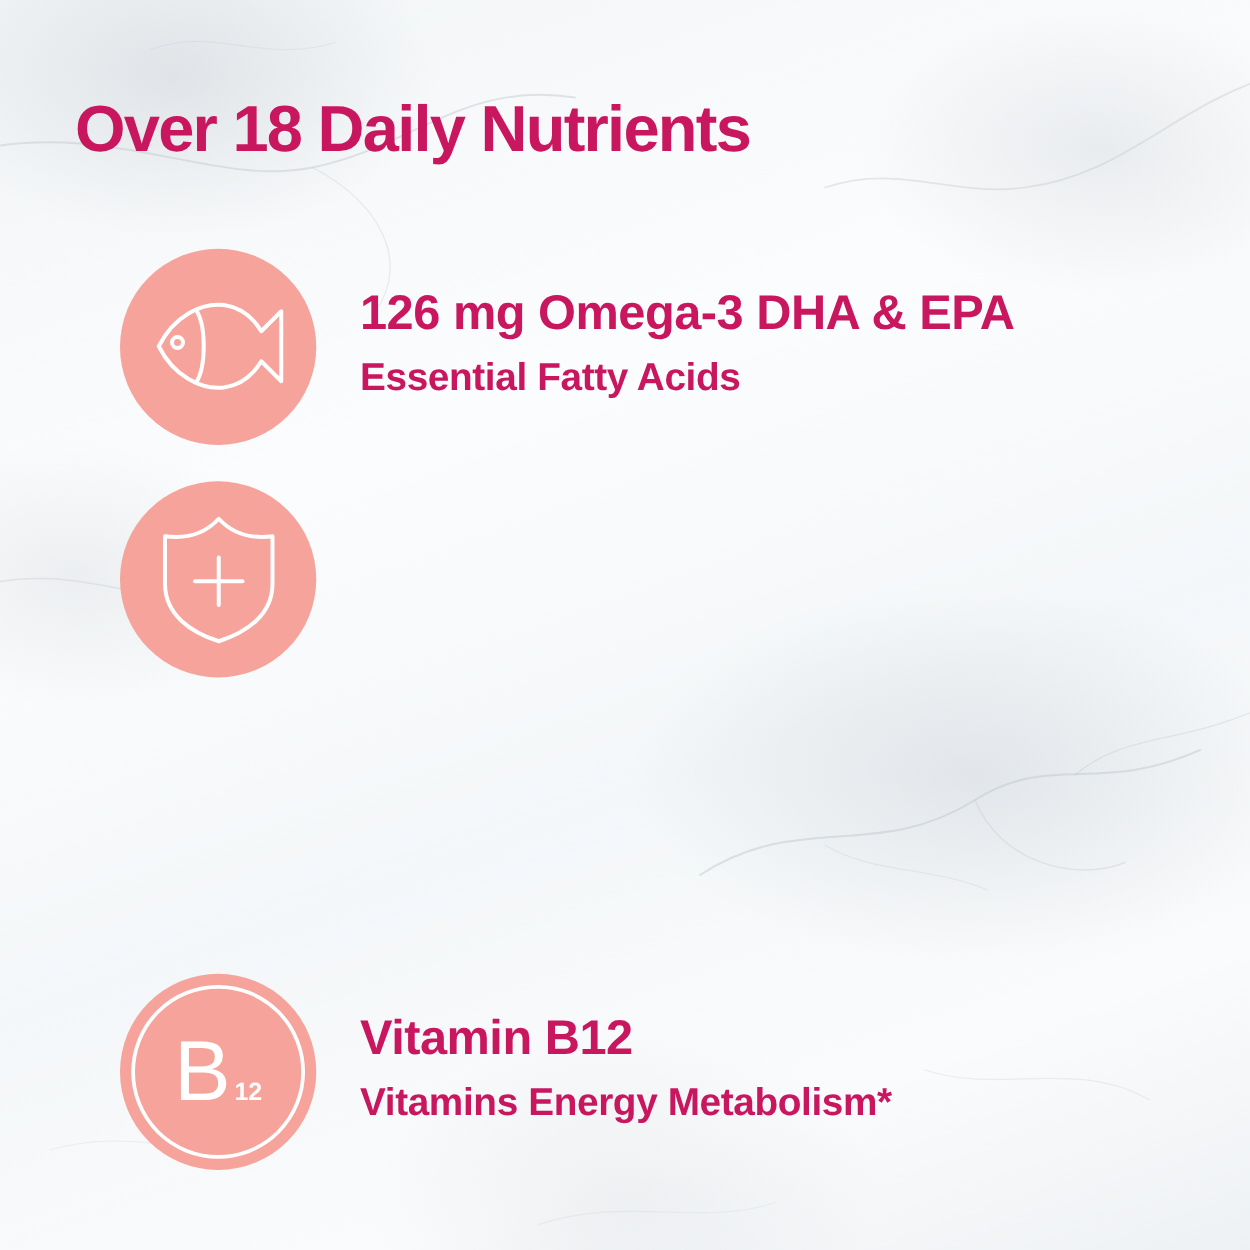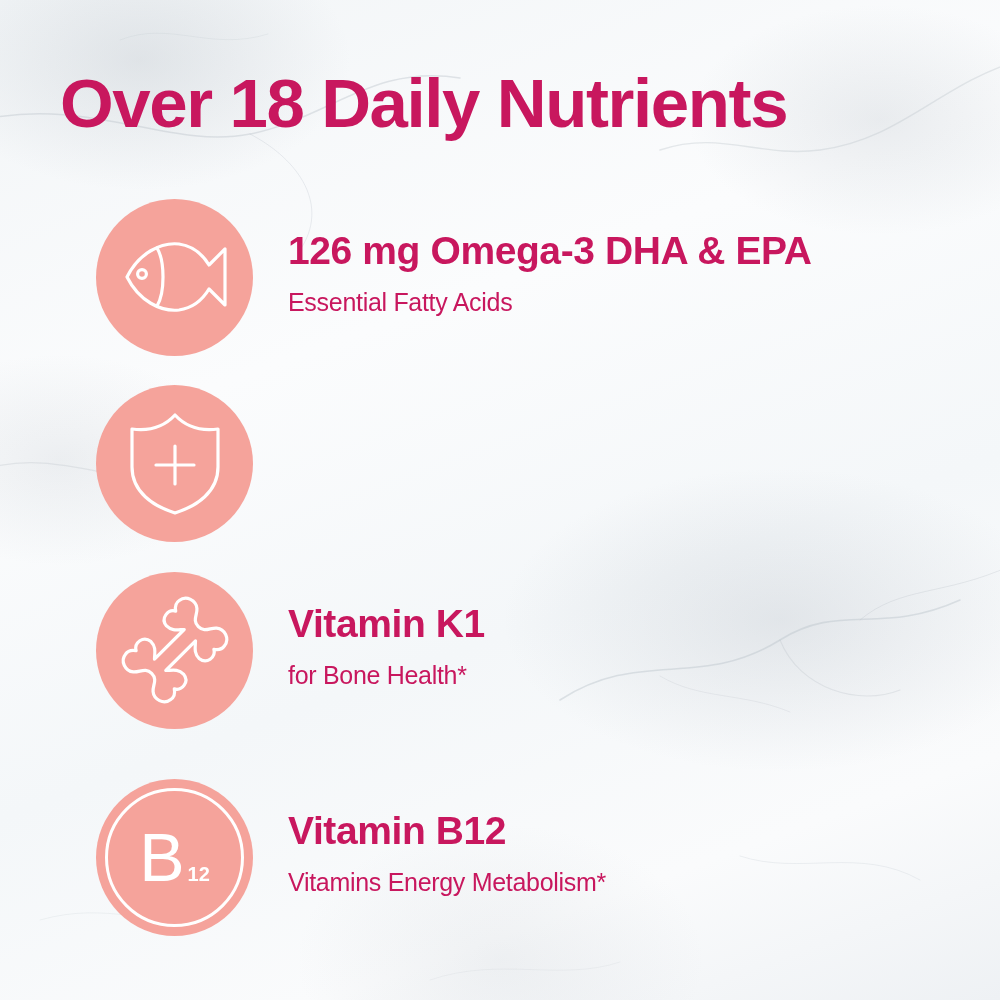--- a/index.html
+++ b/index.html
@@ -32,21 +32,21 @@
     position: absolute;
     inset: 0;
     pointer-events: none;
   }
 
   
   .title {
     position: absolute;
     left: 60px;
     top: 62px;
-    font-size: 69px;
+    font-size: 52px;
     line-height: 84px;
     font-weight: 700;
     letter-spacing: -1.4px;
     color: #c8175e;
     white-space: nowrap;
   }
 
   
   .row {
     position: absolute;
@@ -83,23 +83,23 @@
   }
   .line-primary {
     font-size: 39px;
     line-height: 50px;
     font-weight: 700;
     letter-spacing: -0.4px;
     color: #c8175e;
     white-space: nowrap;
   }
   .line-secondary {
-    font-size: 25px;
+    font-size: 31px;
     line-height: 52px;
-    font-weight: 400;
+    font-weight: 700;
     letter-spacing: -0.3px;
     color: #c8175e;
     white-space: nowrap;
   }
 
   
   .b12-ring {
     position: absolute;
     left: 9px;
     top: 9px;
@@ -173,55 +173,20 @@
         <g fill="none" stroke="#ffffff" stroke-width="3.2" stroke-linecap="round" stroke-linejoin="round">
           <path d="M56 8 C 44 21, 28 24, 13 22 L 13 60 C 13 85, 34 99, 56 106
                    C 78 99, 99 85, 99 60 L 99 22 C 84 24, 68 21, 56 8 Z"></path>
           <path d="M56 39 L 56 77"></path>
           <path d="M37 58 L 75 58"></path>
         </g>
       </svg>
     </div>
   </div>
 
-  <div class="row row-3">
-    <div class="icon-badge">
-      <svg width="118" height="118" viewBox="0 0 118 118">
-        <g transform="rotate(-45 59 59)">
-          <path d="M26 59
-                   C 26 50, 18 50, 14 45
-                   C 9 39, 12 28, 21 27
-                   C 26 26, 29 29, 31 32
-                   C 35 25, 47 26, 48 36
-                   C 48 44, 42 47, 38 51
-                   L 80 51
-                   C 76 47, 70 44, 70 36
-                   C 71 26, 83 25, 87 32
-                   C 89 29, 92 26, 97 27
-                   C 106 28, 109 39, 104 45
-                   C 100 50, 92 50, 92 59
-                   C 92 68, 100 68, 104 73
-                   C 109 79, 106 90, 97 91
-                   C 92 92, 89 89, 87 86
-                   C 83 93, 71 92, 70 82
-                   C 70 74, 76 71, 80 67
-                   L 38 67
-                   C 42 71, 48 74, 48 82
-                   C 47 92, 35 93, 31 86
-                   C 29 89, 26 92, 21 91
-                   C 12 90, 9 79, 14 73
-                   C 18 68, 26 68, 26 59 Z" fill="none" stroke="#ffffff" stroke-width="3.2" stroke-linejoin="round"></path>
-        </g>
-      </svg>
-    </div>
-    <div class="texts">
-      <div class="line-primary">Vitamin K1</div>
-      <div class="line-secondary">for Bone Health*</div>
-    </div>
-  </div>
 
   <div class="row row-4">
     <div class="icon-badge">
       <span class="b12-ring"></span>
       <span class="b12-text">
         <span>B</span>
         <span class="b12-sub">12</span>
       </span>
     </div>
     <div class="texts">

